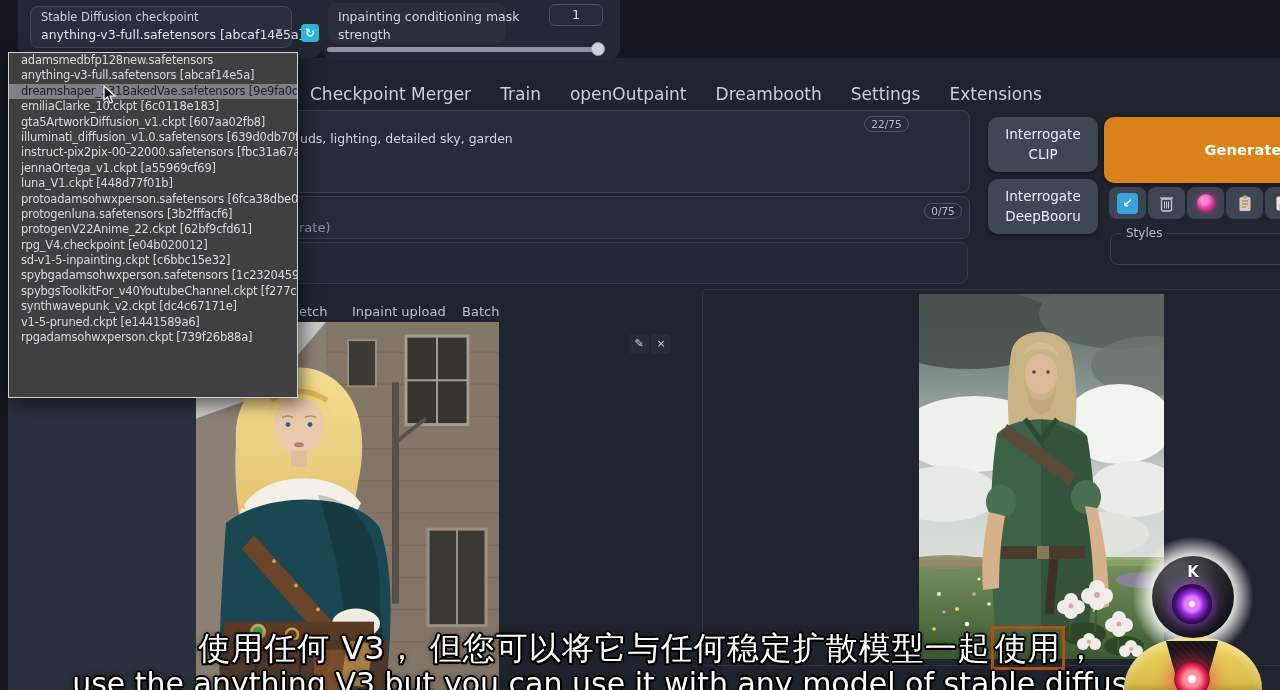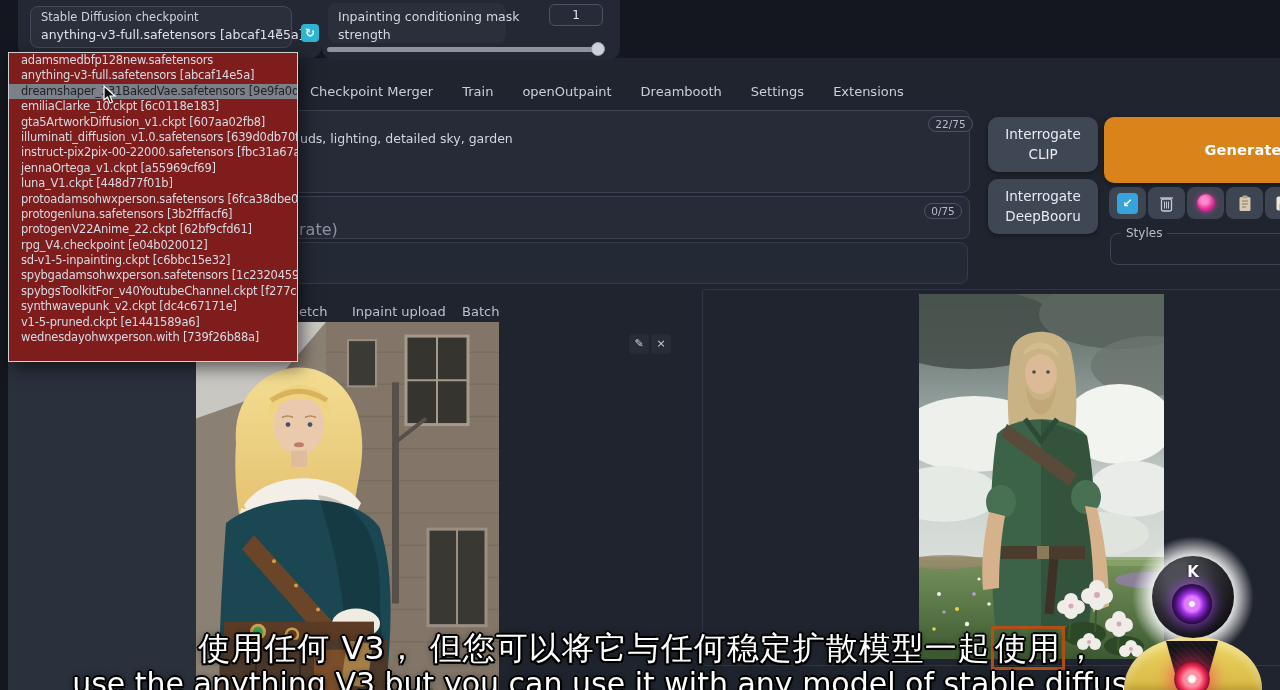--- a/index.html
+++ b/index.html
@@ -22,34 +22,34 @@
   #mask-inner{position:absolute;left:328px;top:3px;width:178px;height:40px;background:#2a2f3a;border-radius:8px;}
   #mask-label{position:absolute;left:338px;top:8px;width:185px;font-size:12.5px;line-height:18px;color:#d2d7e1;}
   #mask-value{position:absolute;left:549px;top:4px;width:54px;height:22px;background:#262b37;
            border:1px solid #4a5263;border-radius:6px;box-sizing:border-box;color:#e0e4ed;
            font-size:12px;text-align:center;line-height:20px;cursor:text;}
   #slider-track{position:absolute;left:327px;top:47px;width:276px;height:5px;background:#8d939e;border-radius:3px;cursor:pointer;}
   #slider-handle{position:absolute;left:591px;top:42px;width:14px;height:14px;border-radius:50%;
            background:#cdd2da;border:1px solid #9aa0aa;box-sizing:border-box;cursor:grab;}
 
   
-  #nav-tabs{position:absolute;left:310px;top:84px;display:flex;gap:29px;font-size:13px;color:#c9cfda;}
+  #nav-tabs{position:absolute;left:310px;top:84px;display:flex;gap:29px;font-size:17px;color:#c9cfda;}
   .nav-tab{cursor:pointer;white-space:nowrap;}
 
   
   .txtbox{position:absolute;background:#262b37;border:1px solid #3b4252;border-radius:8px;box-sizing:border-box;cursor:text;}
   #prompt-box{left:150px;top:110px;width:820px;height:83px;}
   #prompt-text{position:absolute;left:300px;top:131px;font-size:12.5px;color:#d0d6e0;white-space:nowrap;}
   #neg-box{left:150px;top:196px;width:820px;height:43px;}
-  #neg-text{position:absolute;left:299px;top:220px;font-size:16px;color:#8d94a3;}
+  #neg-text{position:absolute;left:299px;top:220px;font-size:13px;color:#8d94a3;}
   #extra-box{position:absolute;left:150px;top:242px;width:818px;height:42px;background:#242936;
            border:1px solid #343b49;border-radius:8px;box-sizing:border-box;}
   .counter{position:absolute;border:1px solid #4b5364;border-radius:9px;background:#262b37;
            color:#b6bdc9;font-size:10.5px;line-height:15px;text-align:center;height:16px;box-sizing:border-box;}
-  #prompt-counter{left:928px;top:116px;width:45px;}
+  #prompt-counter{left:864px;top:116px;width:45px;}
   #neg-counter{left:924px;top:203px;width:38px;}
 
   .int-btn{position:absolute;left:988px;width:110px;height:55px;background:#3f4654;border-radius:10px;
            color:#e8ebf1;font-size:13.5px;display:flex;align-items:center;justify-content:center;
            text-align:center;line-height:1.45;box-shadow:0 2px 5px rgba(0,0,0,.35);cursor:pointer;
            padding:0 13px;box-sizing:border-box;}
   #btn-clip{top:117px;} #btn-deep{top:179px;}
   #btn-generate{position:absolute;left:1104px;top:117px;width:278px;height:66px;background:#d9831a;
            border-radius:10px;color:#fff;font-size:14.5px;font-weight:700;display:flex;align-items:center;
            justify-content:center;letter-spacing:.2px;box-shadow:0 2px 6px rgba(0,0,0,.4);cursor:pointer;}
@@ -73,21 +73,21 @@
   #woman-img{position:absolute;left:196px;top:322px;width:303px;height:368px;cursor:crosshair;}
   #woman-img svg,#man-img svg{display:block;width:100%;height:100%;}
   .mini-btn{position:absolute;top:334px;width:20px;height:20px;background:#272c37;border-radius:4px;
            color:#ccd1da;font-size:11px;line-height:20px;text-align:center;cursor:pointer;}
   #edit-btn{left:629px;} #close-btn{left:651px;}
   #gallery-panel{position:absolute;left:702px;top:289px;width:590px;height:377px;background:#20242e;
            border:1px solid #2f3644;border-radius:4px;box-sizing:border-box;}
   #man-img{position:absolute;left:919px;top:294px;width:245px;height:365px;cursor:pointer;}
 
   
-  #dd-panel{position:absolute;left:8px;top:52px;width:290px;height:310px;background:#7f1d1d;
+  #dd-panel{position:absolute;left:8px;top:52px;width:290px;height:346px;background:#404040;
            border:1px solid #cdd1d8;box-shadow:4px 6px 16px rgba(0,0,0,.55);z-index:30;
            box-sizing:border-box;overflow:hidden;}
   .dd-item{height:15.4px;line-height:15.4px;font-size:11.5px;letter-spacing:-.2px;color:#d5dae2;
            padding-left:12px;white-space:nowrap;cursor:pointer;overflow:hidden;}
   .dd-item.hl{background:#7b8089;color:#1e2127;}
   #cursor{position:absolute;left:103px;top:85px;z-index:40;}
 
   
   .subtitle{position:absolute;left:16px;right:0;text-align:center;color:#fff;z-index:50;white-space:nowrap;
            text-shadow:2px 0 0 #000,-2px 0 0 #000,0 2px 0 #000,0 -2px 0 #000,
@@ -370,21 +370,21 @@
       <div class="dd-item">luna_V1.ckpt [448d77f01b]</div>
       <div class="dd-item">protoadamsohwxperson.safetensors [6fca38dbe0]</div>
       <div class="dd-item">protogenluna.safetensors [3b2fffacf6]</div>
       <div class="dd-item">protogenV22Anime_22.ckpt [62bf9cfd61]</div>
       <div class="dd-item">rpg_V4.checkpoint [e04b020012]</div>
       <div class="dd-item">sd-v1-5-inpainting.ckpt [c6bbc15e32]</div>
       <div class="dd-item">spybgadamsohwxperson.safetensors [1c2320459c]</div>
       <div class="dd-item">spybgsToolkitFor_v40YoutubeChannel.ckpt [f277c5bba1]</div>
       <div class="dd-item">synthwavepunk_v2.ckpt [dc4c67171e]</div>
       <div class="dd-item">v1-5-pruned.ckpt [e1441589a6]</div>
-      <div class="dd-item">wednesdayohwxperson.with [739f26b88a]</div>
+      <div class="dd-item">rpgadamsohwxperson.ckpt [739f26b88a]</div>
     </div>
   <svg id="cursor" width="14" height="20" viewBox="0 0 14 20">
     <path d="M1,1 L1,15 L4.5,12 L7,18 L9.5,17 L7,11 L12,11 Z" fill="#111" stroke="#fff" stroke-width="1.2"></path>
   </svg>
 
   <div id="sub-zh" class="subtitle">
     <span>使用任何 V3， 但您可以将它与任何稳定扩散模型一起</span><span class="hlbox">使用</span><span>，</span>
   </div>
   <div id="sub-en" class="subtitle">use the anything V3 but you can use it with any model of stable diffusion for</div>
 

